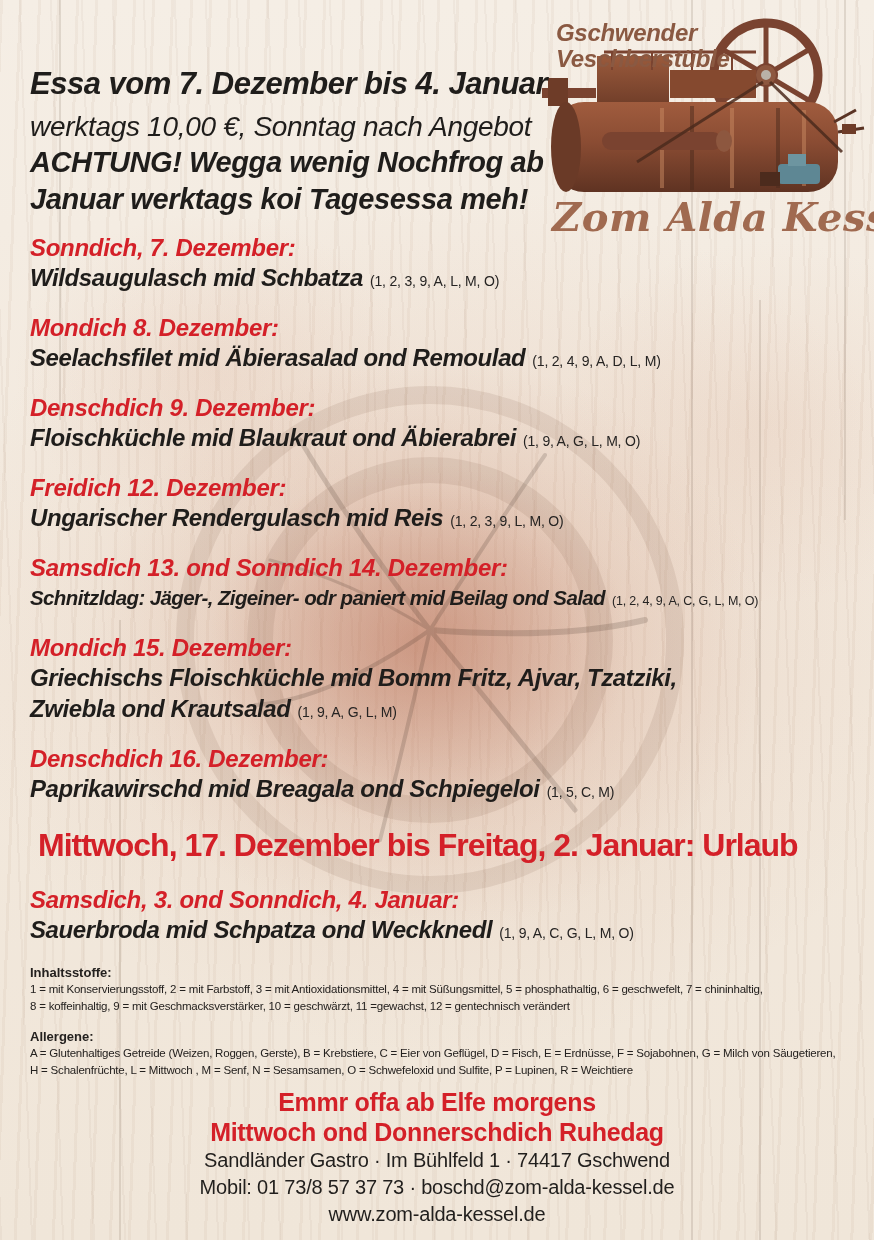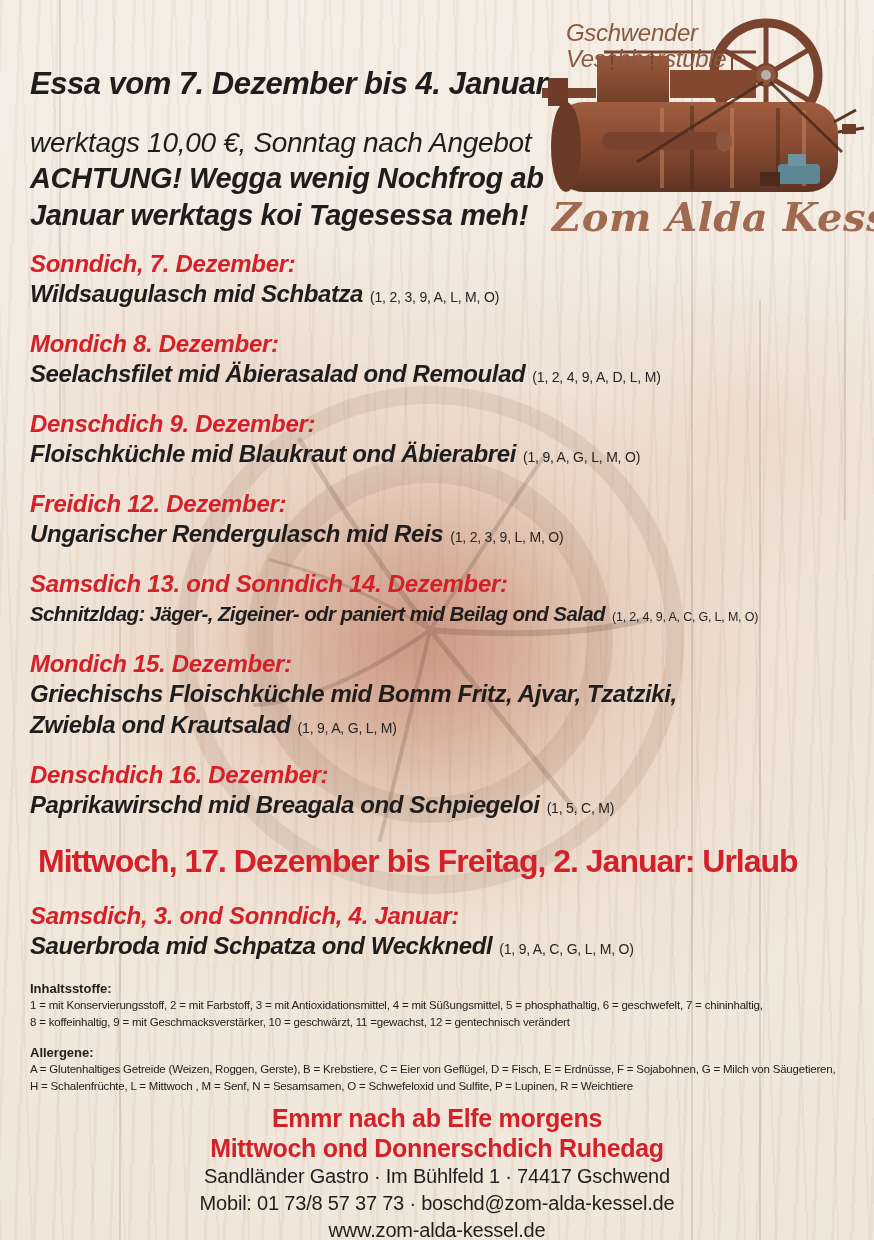--- a/index.html
+++ b/index.html
@@ -18,38 +18,38 @@
       radial-gradient(ellipse 680px 580px at 51% 50%, rgba(204,148,118,0.22), rgba(204,148,118,0) 75%),
       radial-gradient(ellipse 280px 230px at 24% 30%, rgba(214,160,134,0.16), rgba(214,160,134,0) 70%),
       radial-gradient(ellipse 300px 260px at 88% 34%, rgba(212,158,130,0.15), rgba(212,158,130,0) 70%),
       repeating-linear-gradient(92deg, rgba(158,118,88,0.07) 0 3px, rgba(0,0,0,0) 3px 19px),
       repeating-linear-gradient(88deg, rgba(120,82,60,0.05) 0 2px, rgba(0,0,0,0) 2px 31px),
       linear-gradient(#f5eee5, #f2e8dc 55%, #f0e6d9);
   }
   .cracks{position:absolute;inset:0;z-index:1;pointer-events:none;}
   .content{position:relative;z-index:3;padding:66px 30px 0 30px;}
   .title{font-size:31px;font-weight:bold;font-style:italic;letter-spacing:-0.5px;line-height:36px;white-space:nowrap;}
-  .subtitle{font-size:28px;font-style:italic;letter-spacing:-0.3px;margin-top:24px;line-height:34px;white-space:nowrap;}
+  .subtitle{font-size:28px;font-style:italic;letter-spacing:-0.3px;margin-top:8px;line-height:34px;white-space:nowrap;}
   .notice{font-size:29px;font-weight:bold;font-style:italic;letter-spacing:-0.4px;line-height:37px;max-width:540px;}
   .menu{margin-top:15px;}
   .menu-item{margin-bottom:16px;}
   .day{color:var(--red);font-size:24px;font-weight:bold;font-style:italic;line-height:29px;letter-spacing:-0.3px;white-space:nowrap;}
   .dish{font-size:24px;font-weight:bold;font-style:italic;line-height:31px;letter-spacing:-0.4px;white-space:nowrap;}
   .dish.tight{font-size:20.5px;letter-spacing:-0.6px;}
   .allergens{font-size:14px;font-weight:normal;font-style:normal;letter-spacing:-0.2px;margin-left:7px;color:#262423;}
   .dish.tight .allergens{font-size:12.5px;text-align:right;}
   .holiday{color:var(--red);font-size:32px;font-weight:bold;letter-spacing:-1px;white-space:nowrap;margin:6px 0 19px 8px;line-height:42px;}
   .legend{margin-top:8px;font-size:11.5px;line-height:17px;letter-spacing:-0.2px;color:#24211f;}
   .legend-title{font-weight:bold;font-size:13px;line-height:16px;letter-spacing:0;}
   .legend .line{white-space:nowrap;}
   .legend+.legend{margin-top:14px;}
   .closing{text-align:center;margin-top:8px;}
   .closing .redline{color:var(--red);font-weight:bold;font-size:25px;line-height:30px;letter-spacing:-0.3px;}
   .closing .addr{font-size:20px;line-height:27px;letter-spacing:-0.2px;color:#211f1d;}
-  .logo-tagline{position:absolute;left:556px;top:20px;z-index:4;font-size:24px;font-weight:normal;font-style:italic;color:var(--brown);line-height:26px;letter-spacing:-0.3px;margin-left:10px;}
+  .logo-tagline{position:absolute;left:556px;top:20px;z-index:4;font-size:24px;font-weight:bold;font-style:italic;color:var(--brown);line-height:26px;letter-spacing:-0.3px;}
   .engine{position:absolute;left:542px;top:12px;z-index:3;}
   .brand{position:absolute;left:552px;top:193px;width:310px;z-index:4;font-family:"DejaVu Serif",serif;font-style:italic;font-weight:bold;font-size:40px;color:var(--script-brown);letter-spacing:0.5px;white-space:nowrap;}
 </style>
 </head>
 <body>
 
 <div class="page">
 
   <svg class="cracks" width="874" height="1240" viewBox="0 0 874 1240">
     <g fill="none" stroke="#2e1f16" stroke-linecap="round" opacity="0.16">
@@ -211,21 +211,21 @@
       <div class="line">8 = koffeinhaltig, 9 = mit Geschmacksverstärker, 10 = geschwärzt, 11 =gewachst, 12 = gentechnisch verändert</div>
     </div>
 
     <div class="legend">
       <div class="legend-title">Allergene:</div>
       <div class="line">A = Glutenhaltiges Getreide (Weizen, Roggen, Gerste), B = Krebstiere, C = Eier von Geflügel, D = Fisch, E = Erdnüsse, F = Sojabohnen, G = Milch von Säugetieren,</div>
       <div class="line">H = Schalenfrüchte, L = Mittwoch , M = Senf, N = Sesamsamen, O = Schwefeloxid und Sulfite, P = Lupinen, R = Weichtiere</div>
     </div>
 
     <div class="closing">
-      <div class="redline">Emmr nach  ab Elfe morgens</div>
+      <div class="redline">Emmr offa  ab Elfe morgens</div>
       <div class="redline">Mittwoch ond Donnerschdich Ruhedag</div>
       <div class="addr">Sandländer Gastro · Im Bühlfeld 1 · 74417 Gschwend</div>
       <div class="addr">Mobil: 01 73/8 57 37 73 · boschd@zom-alda-kessel.de</div>
       <div class="addr">www.zom-alda-kessel.de</div>
     </div>
   </div>
 
 </div>
 
 </body></html>

